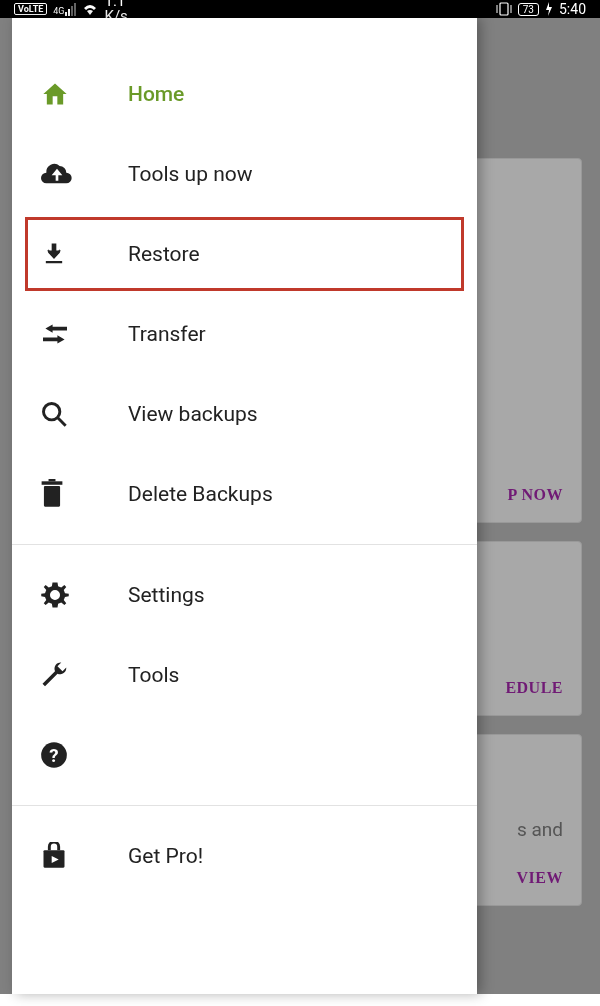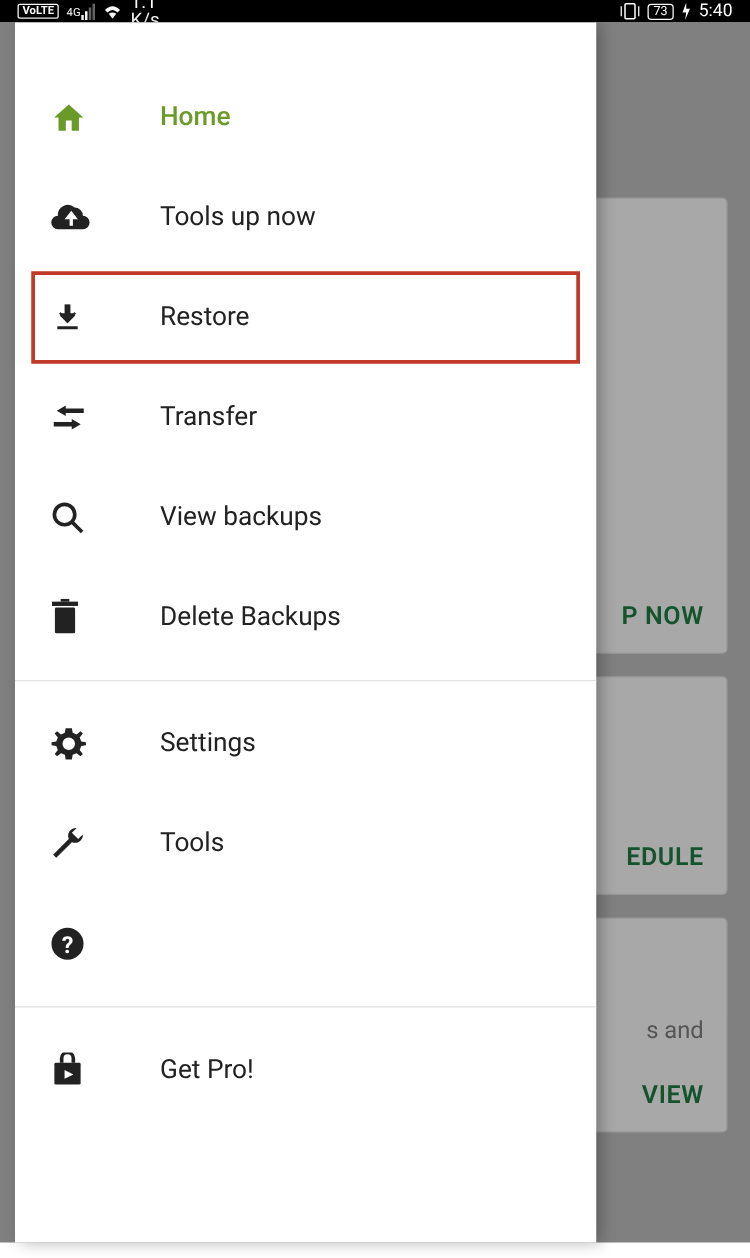--- a/index.html
+++ b/index.html
@@ -62,24 +62,25 @@
       padding: 18px;
       display: flex;
       flex-direction: column;
       justify-content: flex-end;
       align-items: flex-end;
     }
     .bg-card.card1 { height: 365px; }
     .bg-card.card2 { height: 175px; }
     .bg-card.card3 { height: 172px; }
     .bg-button {
-      color: #14532d;
+      color: #701a75;
       font-weight: 600;
-      font-size: 20px;
+      font-size: 16px;
       letter-spacing: 0.5px;
+      font-family: Liberation Serif, serif;
     }
     .bg-text-frag {
       color: #555;
       font-size: 19px;
       align-self: flex-end;
       margin-bottom: 28px;
     }
 
     .drawer {
       position: absolute;

